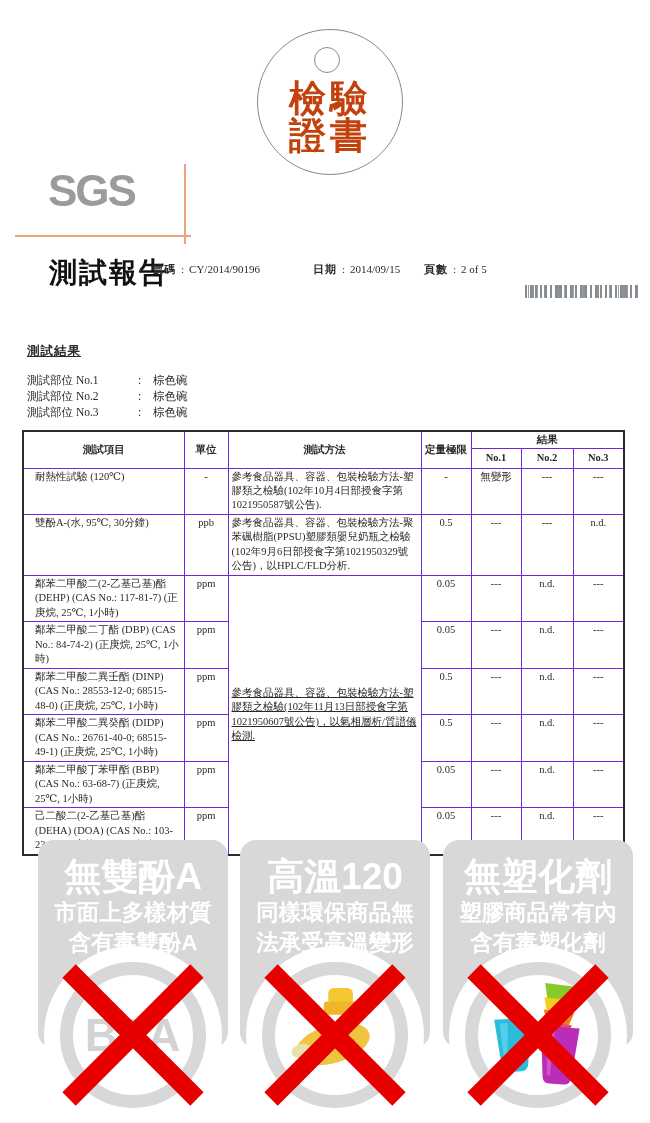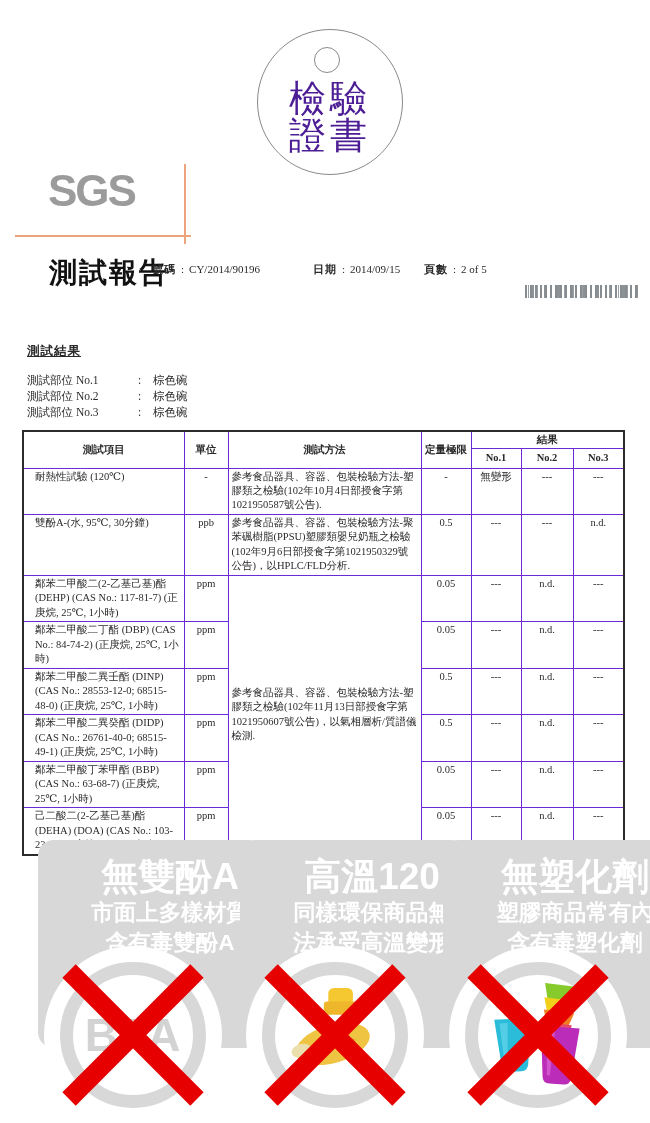--- a/index.html
+++ b/index.html
@@ -5,21 +5,21 @@
   html,body{margin:0;padding:0;background:#fff;}
   #page{position:relative;width:650px;height:1123px;background:#ffffff;overflow:hidden;
         font-family:"Liberation Serif","DejaVu Serif",serif;color:#2a2a2a;}
 
   
   .badge{position:absolute;left:257px;top:29px;width:146px;height:146px;border:1.5px solid #8a8a8a;
          border-radius:50%;background:#fff;box-sizing:border-box;}
   .badge-hole{position:absolute;left:56px;top:17px;width:26px;height:26px;border:1.5px solid #8a8a8a;
               border-radius:50%;box-sizing:border-box;background:#fff;}
   .badge-text{position:absolute;top:50px;left:0;width:100%;text-align:center;
-              font-weight:normal;font-size:37px;line-height:37px;letter-spacing:4px;color:#4c1d95;}
+              font-weight:bold;font-size:37px;line-height:37px;letter-spacing:4px;color:#c2410c;}
 
   
   .sgs{position:absolute;left:48px;top:160px;font-family:"Liberation Sans","DejaVu Sans",sans-serif;
        font-weight:bold;font-size:44px;line-height:62px;letter-spacing:-2px;color:#9b9b9b;}
   .crop-v{position:absolute;left:184px;top:164px;width:2px;height:80px;background:#eca47c;}
   .crop-h{position:absolute;left:15px;top:235px;width:176px;height:2px;background:#eca47c;}
 
   
   .report-title{position:absolute;left:25px;top:254px;font-size:28px;font-weight:bold;
                 letter-spacing:2px;color:#111;margin-left:24px;}
@@ -45,28 +45,28 @@
   
   .tbl-wrap{position:absolute;left:22px;top:430px;}
   table{border-collapse:collapse;table-layout:fixed;width:601px;background:#fff;}
   th,td{border:1px solid #6d28d9;font-size:10.5px;line-height:1.38;padding:1px 3px;
         vertical-align:top;overflow:hidden;}
   table{border:2px solid #2b2b2b;}
   th{font-weight:bold;text-align:center;vertical-align:middle;padding:0 2px;}
   td.c-item{text-align:left;padding-left:11px;}
   td.c-unit,td.c-limit,td.c-res{text-align:center;}
   td.c-method{text-align:left;}
-  td.c-method-merged{text-align:left;vertical-align:middle;}
+  td.c-method-merged{text-align:left;vertical-align:middle;text-decoration:underline;}
 
   
   .promo-card{position:absolute;top:840px;width:190px;height:283px;
               font-family:"Liberation Sans","DejaVu Sans",sans-serif;}
   .pc1{left:38px;} .pc2{left:240px;} .pc3{left:443px;}
   .promo-rect{position:absolute;left:0;top:0;width:190px;height:208px;border-radius:16px;
-              background:#d8d8d8;text-align:center;padding-left:37px;}
+              background:#d8d8d8;text-align:center;}
   .promo-title{margin-top:16px;font-size:37px;line-height:42px;font-weight:bold;color:#fff;}
   .promo-line{font-size:22.5px;line-height:30px;font-weight:bold;color:#fff;}
   .promo-line:first-of-type{margin-top:6px;}
   .promo-notch{position:absolute;left:6px;top:106px;width:178px;height:178px;border-radius:50%;
                background:#fff;}
   .promo-ring{position:absolute;left:22px;top:122px;width:146px;height:146px;border-radius:50%;
               border:13px solid #d8d8d8;box-sizing:border-box;background:#fff;overflow:hidden;
               display:flex;align-items:center;justify-content:center;}
   .bpa-text{font-size:46px;font-weight:bold;color:#d3d3d3;letter-spacing:1px;}
   .promo-x{position:absolute;left:13px;top:113px;width:164px;height:164px;}

